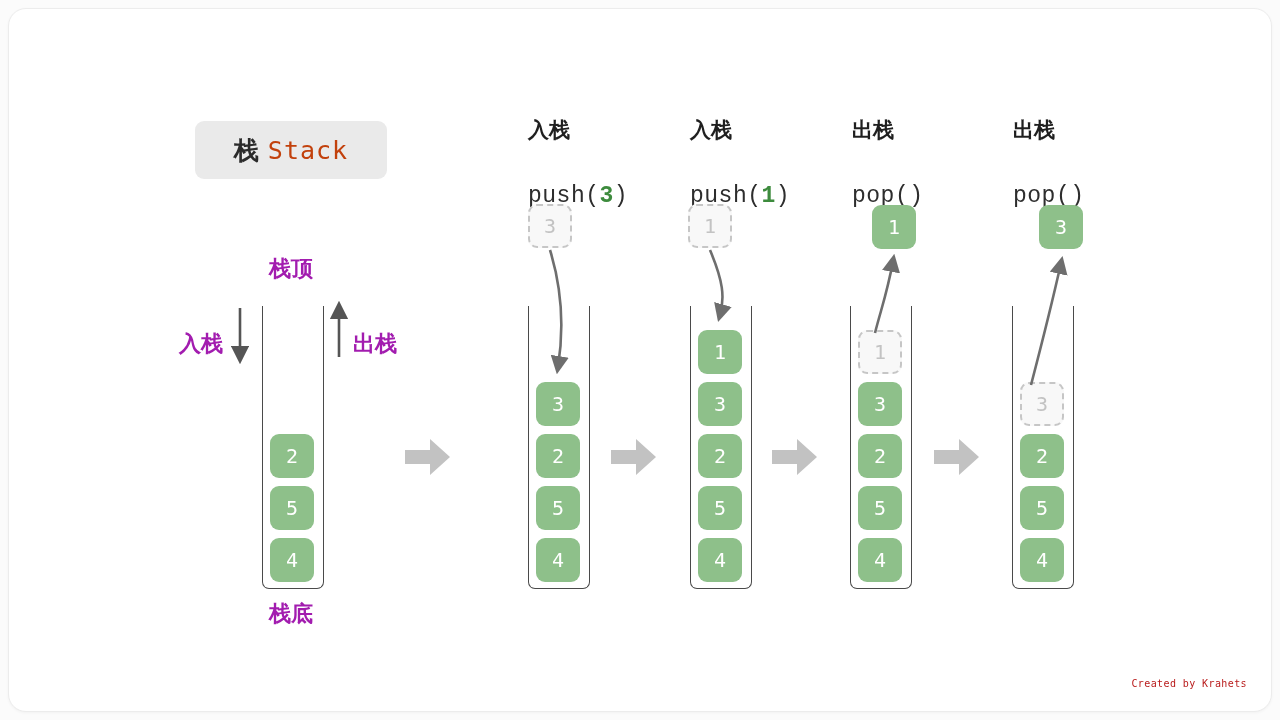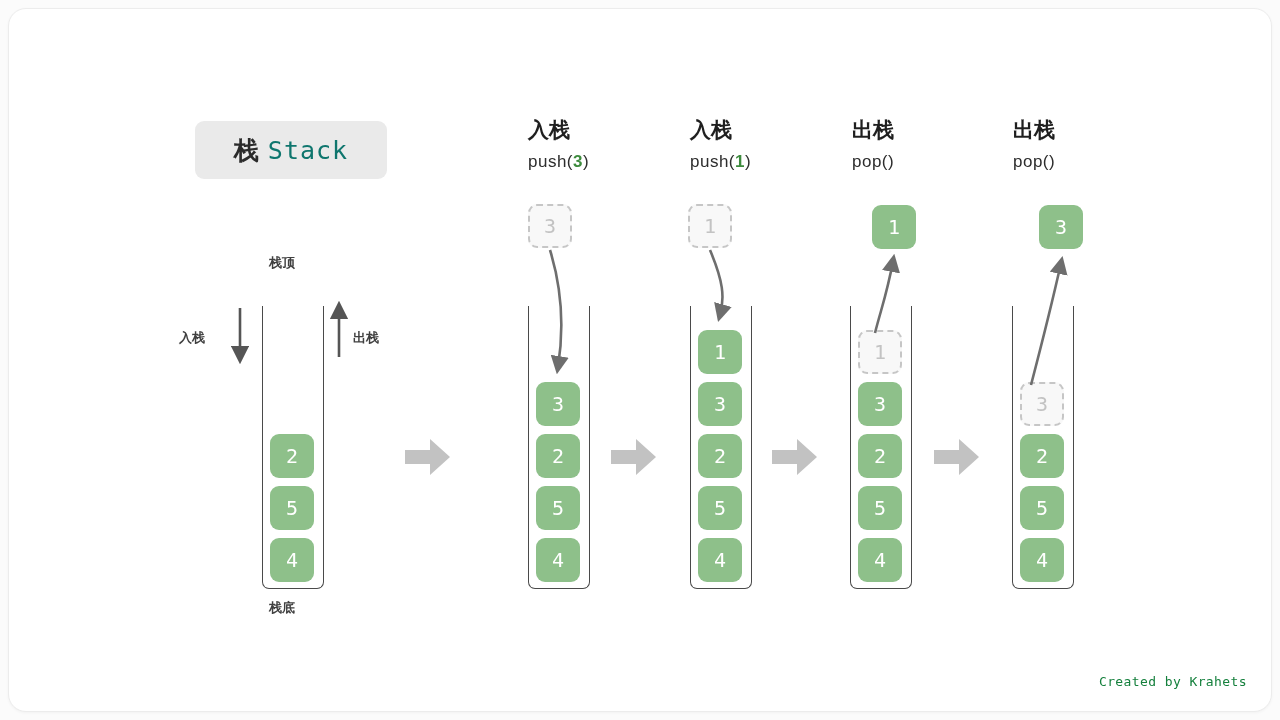--- a/index.html
+++ b/index.html
@@ -37,29 +37,29 @@
     gap: 9px;
   }
   #title-badge .cn {
     font-size: 25px;
     font-weight: bold;
     color: #2b2b2b;
   }
   #title-badge .en {
     font-family: "DejaVu Sans Mono", "Liberation Mono", monospace;
     font-size: 25px;
-    color: #0f766e;
+    color: #c2410c;
     letter-spacing: 1px;
   }
 
   
   .cn-label {
-    font-size: 13px;
-    font-weight: bold;
-    color: #404040;
+    font-size: 22px;
+    font-weight: bold;
+    color: #a21caf;
     white-space: nowrap;
   }
 
   
   .stack-box {
     border-left: 1.6px solid #4a4a4a;
     border-right: 1.6px solid #4a4a4a;
     border-bottom: 1.6px solid #4a4a4a;
     border-top: none;
     border-bottom-left-radius: 7px;
@@ -90,47 +90,48 @@
 
   
   .col-head { white-space: nowrap; }
   .col-head .line1 {
     font-size: 21px;
     font-weight: bold;
     color: #1f1f1f;
     line-height: 30px;
   }
   .col-head .line2 {
-    font-family: Liberation Sans, sans-serif;
-    font-size: 17px;
+    font-family: Liberation Mono, monospace;
+    font-size: 23px;
     color: #2d2d2d;
     line-height: 34px;
     letter-spacing: 0.5px;
+    margin-top: 34px;
   }
   .col-head .line2 .arg {
     color: #3d8b3d;
     font-weight: bold;
   }
 
   
   .step-arrow { width: 46px; height: 40px; }
 
   
   #wires {
     left: 0; top: 0;
     width: 1264px; height: 704px;
     pointer-events: none;
   }
 
   
   #credit {
     right: 24px; bottom: 22px;
     font-family: "DejaVu Sans Mono", "Liberation Mono", monospace;
-    font-size: 13px;
-    color: #15803d;
+    font-size: 10px;
+    color: #b91c1c;
     letter-spacing: 0.4px;
   }
 </style>
 </head>
 <body>
 
 <div id="card">
 
   <div class="abs" id="title-badge">
     <span class="cn">栈</span>

